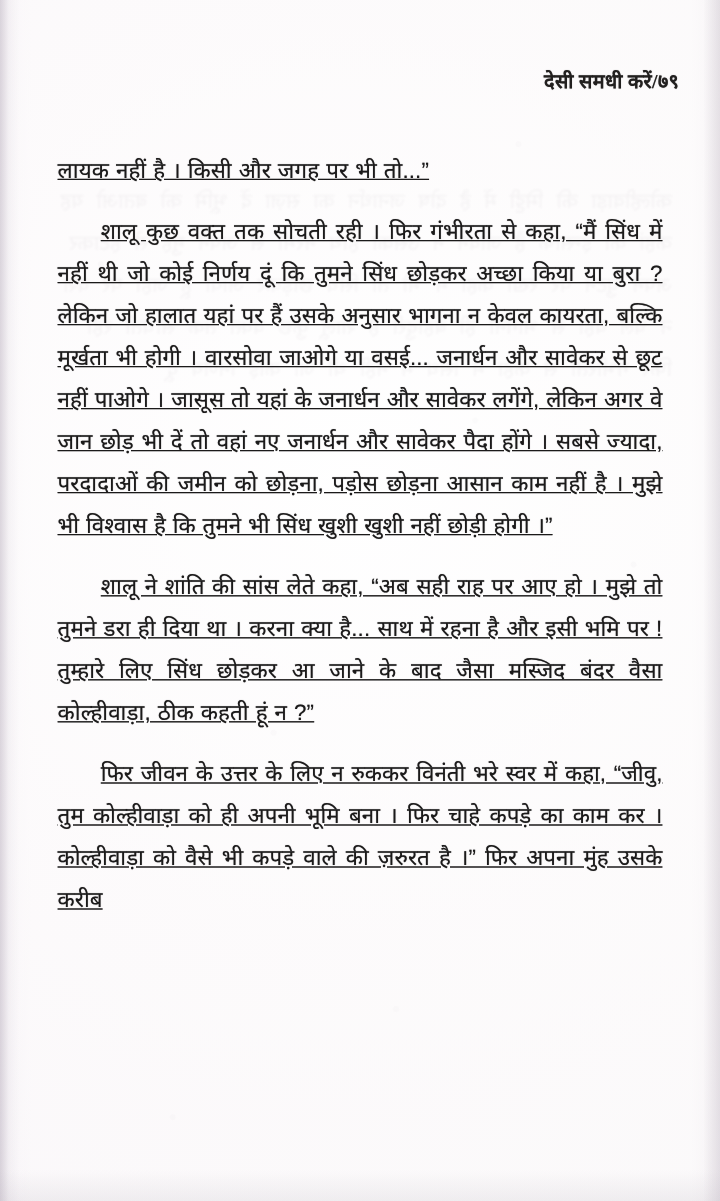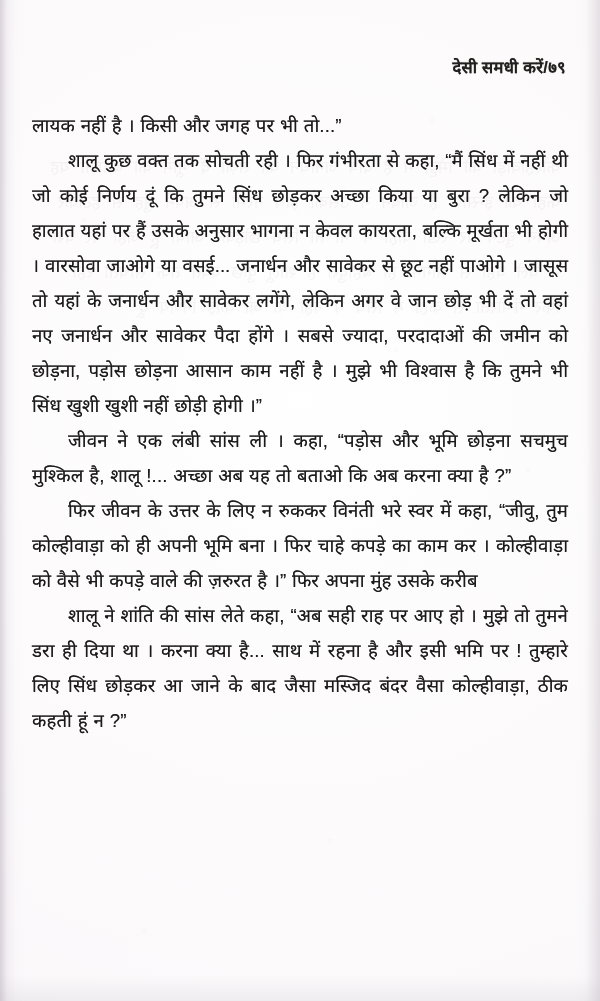--- a/index.html
+++ b/index.html
@@ -82,21 +82,21 @@
     pointer-events: none;
   }
 
   
   .running-head {
     position: absolute;
     top: 55px;
     left: 32px;
     right: 34px;
     text-align: right;
-    font-family: Liberation Sans, sans-serif;
+    font-family: Liberation Serif, serif;
     font-size: 16.5px;
     font-weight: 700;
     color: #22201f;
     letter-spacing: 0.3px;
     text-shadow: 0 0 0.7px rgba(40,36,40,0.55);
   }
 
   
   .body-text {
     position: absolute;
@@ -108,24 +108,25 @@
     line-height: 35px;
     color: #1b1a1a;
     text-align: justify;
     text-justify: inter-word;
     -webkit-hyphens: none;
     hyphens: none;
     text-shadow: 0 0 0.65px rgba(30,28,30,0.6);
   }
 
   .para {
-    margin: 0;
+    margin: 16px;
     text-align: justify;
     text-indent: 36px;
     word-spacing: 0.5px;
+    text-decoration: underline;
   }
   .para.no-indent {
     text-indent: 0;
   }
   
   .para:last-child {
     margin-bottom: 0;
   }
 
   
@@ -144,18 +145,17 @@
 
   <div class="left-shadow"></div>
   <div class="right-shadow"></div>
   <div class="bottom-shadow"></div>
 
   <div class="running-head">देसी समधी करें/७९</div>
 
   <div class="body-text">
     <p class="para no-indent">लायक नहीं है । किसी और जगह पर भी तो...”</p>
     <p class="para">शालू कुछ वक्त तक सोचती रही । फिर गंभीरता से कहा, “मैं सिंध में नहीं थी जो कोई निर्णय दूं कि तुमने सिंध छोड़कर अच्छा किया या बुरा ? लेकिन जो हालात यहां पर हैं उसके अनुसार भागना न केवल कायरता, बल्कि मूर्खता भी होगी । वारसोवा जाओगे या वसई... जनार्धन और सावेकर से छूट नहीं पाओगे । जासूस तो यहां के जनार्धन और सावेकर लगेंगे, लेकिन अगर वे जान छोड़ भी दें तो वहां नए जनार्धन और सावेकर पैदा होंगे । सबसे ज्यादा, परदादाओं की जमीन को छोड़ना, पड़ोस छोड़ना आसान काम नहीं है । मुझे भी विश्वास है कि तुमने भी सिंध खुशी खुशी नहीं छोड़ी होगी ।”</p>
-    <p class="para">जीवन ने एक लंबी सांस ली । कहा, “पड़ोस और भूमि छोड़ना सचमुच मुश्किल है, शालू !... अच्छा अब यह तो बताओ कि अब करना क्या है ?”</p>
+    <p class="para">शालू ने शांति की सांस लेते कहा, “अब सही राह पर आए हो । मुझे तो तुमने डरा ही दिया था । करना क्या है... साथ में रहना है और इसी भमि पर ! तुम्हारे लिए सिंध छोड़कर आ जाने के बाद जैसा मस्जिद बंदर वैसा कोल्हीवाड़ा, ठीक कहती हूं न ?”</p>
     <p class="para">फिर जीवन के उत्तर के लिए न रुककर विनंती भरे स्वर में कहा, “जीवु, तुम कोल्हीवाड़ा को ही अपनी भूमि बना । फिर चाहे कपड़े का काम कर । कोल्हीवाड़ा को वैसे भी कपड़े वाले की ज़रुरत है ।” फिर अपना मुंह उसके करीब</p>
-    <p class="para">शालू ने शांति की सांस लेते कहा, “अब सही राह पर आए हो । मुझे तो तुमने डरा ही दिया था । करना क्या है... साथ में रहना है और इसी भमि पर ! तुम्हारे लिए सिंध छोड़कर आ जाने के बाद जैसा मस्जिद बंदर वैसा कोल्हीवाड़ा, ठीक कहती हूं न ?”</p>
   </div>
 
 </div>
 
 </body></html>

